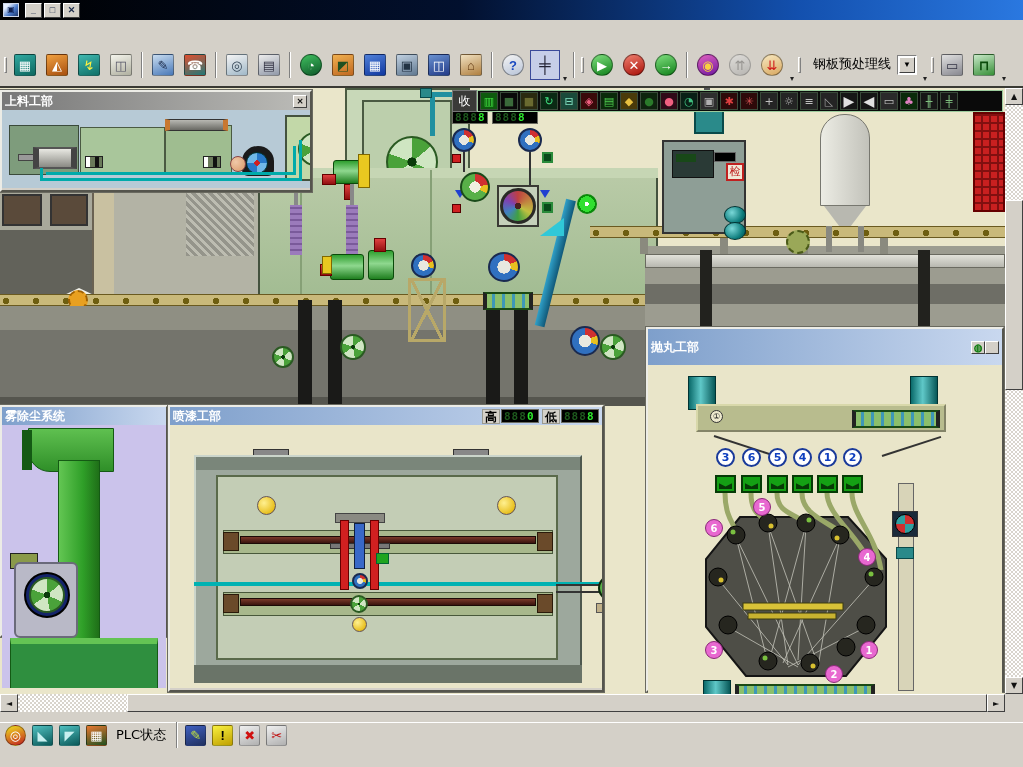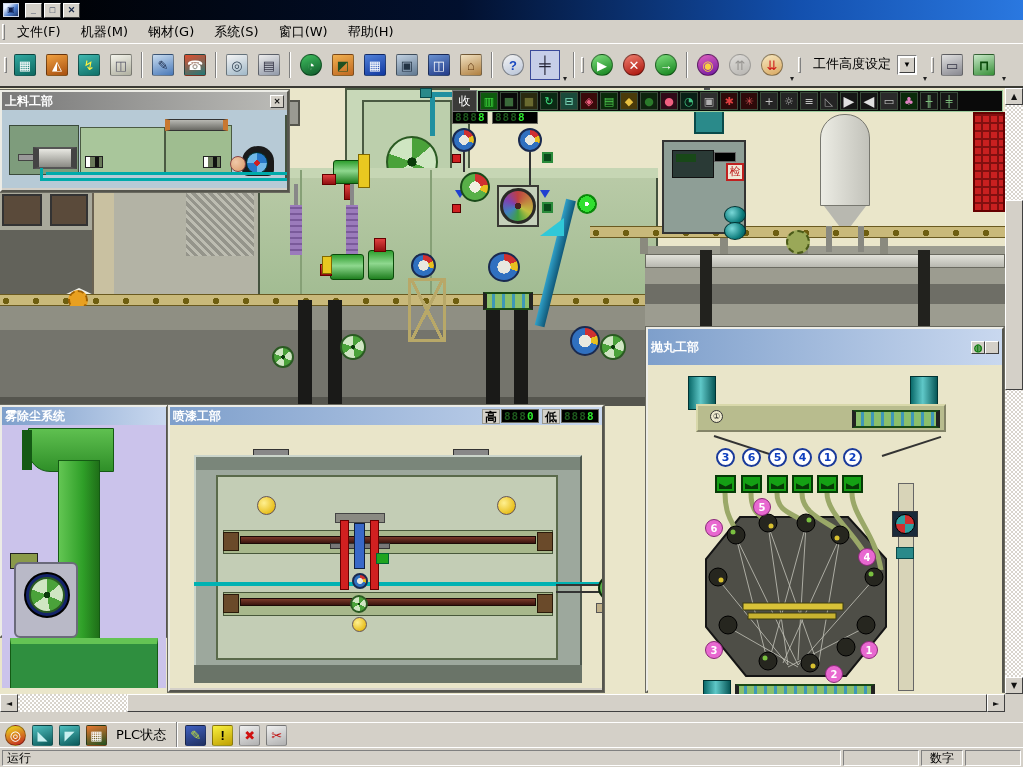--- a/index.html
+++ b/index.html
@@ -79,29 +79,20 @@
 
 <div class="screen">
 
   <div class="titlebar">
     <span class="appicon">▣</span>
     <button class="winbtn">_</button>
     <button class="winbtn">□</button>
     <button class="winbtn">✕</button>
   </div>
 
-  <div class="menubar">
-    <span class="grip"></span>
-    <span class="menu-item">文件(F)</span>
-    <span class="menu-item">机器(M)</span>
-    <span class="menu-item">钢材(G)</span>
-    <span class="menu-item">系统(S)</span>
-    <span class="menu-item">窗口(W)</span>
-    <span class="menu-item">帮助(H)</span>
-  </div>
 
   <div class="toolbar">
     <span class="grip"></span>
     <button class="tb">
         <span class="ig" style="--c1:#30A8A0;--c2:#0E6860">▦</span>
       </button>
     <button class="tb">
         <span class="ig" style="--c1:#F0A040;--c2:#A85010">◭</span>
       </button>
     <button class="tb">
@@ -168,21 +159,21 @@
       </button>
     <button class="tb disabled">
         <span class="ig round" style="--c1:#E8E8E8;--c2:#A0A0A0;--g:#666">⇈</span>
       </button>
     <button class="tb">
         <span class="ig round" style="--c1:#F8E8C0;--c2:#D8A860;--g:#D01818">⇊</span>
       </button>
     <span class="ovf">▾</span>
     <span class="grip"></span>
     <div class="combo">
-      <span class="combo-text">工件高度设定</span>
+      <span class="combo-text">钢板预处理线</span>
       <span class="combo-box">
           <button class="combo-btn">▼</button>
         </span>
     </div>
     <span class="ovf">▾</span>
     <span class="grip"></span>
     <button class="tb">
         <span class="ig" style="--c1:#E0E0E0;--c2:#888890;--g:#334">▭</span>
       </button>
     <button class="tb">
@@ -329,21 +320,21 @@
       <span class="fi" style="--c:#242424;--g:#C0C0C0">≡</span>
       <span class="fi" style="--c:#242424;--g:#A0A0A0">◺</span>
       <span class="fi" style="--c:#161616;--g:#E0E0E0;font-size:14px">▶</span>
       <span class="fi" style="--c:#161616;--g:#E0E0E0;font-size:14px">◀</span>
       <span class="fi" style="--c:#2A2A2A;--g:#C0C0C0">▭</span>
       <span class="fi" style="--c:#0A2A0A;--g:#E080C0">♣</span>
       <span class="fi" style="--c:#161616;--g:#80C080">╫</span>
       <span class="fi" style="--c:#161616;--g:#80C080">╪</span>
     </div>
 
-    <div class="mdiwin" style="left:0;top:2px;width:289px;height:102px">
+    <div class="mdiwin" style="left:0;top:2px;width:312px;height:102px">
       <div class="tbarea tb-inactive">
         <span>上料工部</span>
         <span class="spacer"></span>
         <button class="tclose">✕</button>
       </div>
       <div class="content" style="height:78px;background:#B7CAD6">
         <i class="a" style="left:7px;top:15px;width:70px;height:50px;background:#7E9C7C;border:1px solid #3A4A3A"></i>
         <i class="a" style="left:78px;top:17px;width:85px;height:48px;background:#A9C69B;border:1px solid #4A5A42"></i>
         <i class="a" style="left:163px;top:15px;width:67px;height:50px;background:#9FBD90;border:1px solid #4A5A42"></i>
         <i class="a" style="left:163px;top:9px;width:63px;height:12px;background:linear-gradient(#B8B8B2,#6A6A64);border:1px solid #333;border-left:5px solid #C87830;border-right:5px solid #C87830"></i>
@@ -568,20 +559,14 @@
         <span class="ig" style="--c1:#F8F040;--c2:#C0A000;--g:#000;font-weight:bold">!</span>
       </button>
     <button class="bb">
         <span class="ig" style="--c1:#F0F0F0;--c2:#B0B0B0;--g:#D01010">✖</span>
       </button>
     <button class="bb">
         <span class="ig" style="--c1:#F0F0F0;--c2:#B0B0B0;--g:#C01010">✂</span>
       </button>
   </div>
 
-  <div class="statusbar">
-    <span class="sp" style="flex:1">运行</span>
-    <span class="sp" style="width:76px"></span>
-    <span class="sp" style="width:42px;text-align:center">数字</span>
-    <span class="sp" style="width:56px"></span>
-  </div>
 
 </div>
 
 </body></html>

